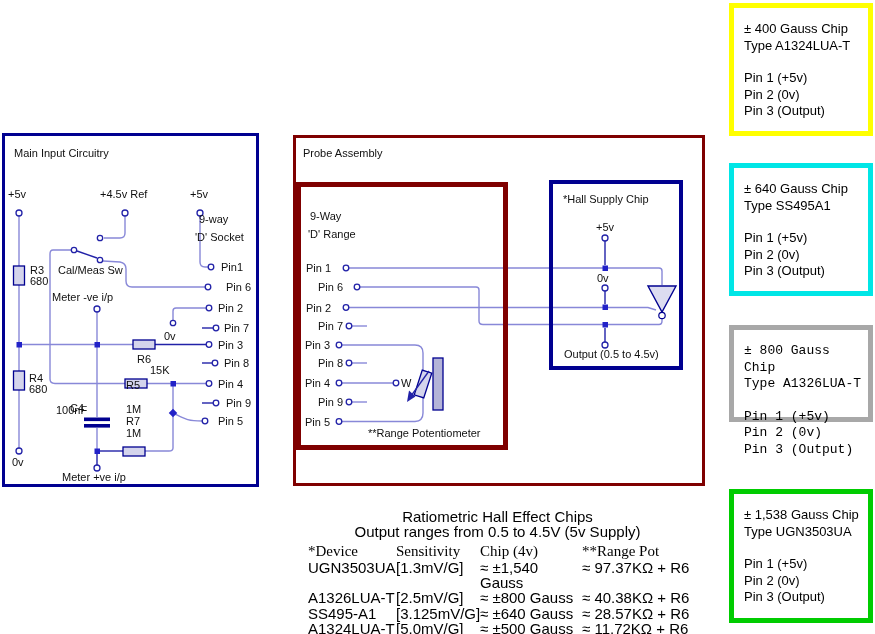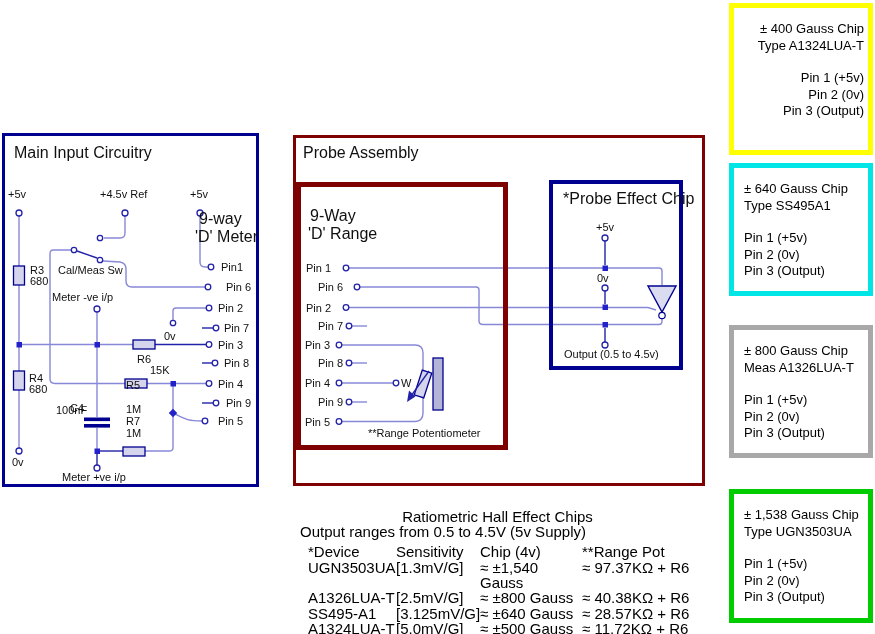--- a/index.html
+++ b/index.html
@@ -6,29 +6,29 @@
   * { box-sizing:border-box; }
   #canvas { position:relative; width:875px; height:634px; background:#ffffff;
             font-family:"Liberation Sans", sans-serif; overflow:hidden; }
   svg.wires { position:absolute; left:0; top:0; pointer-events:none; }
   .box { position:absolute; background:transparent; }
   .main-box  { left:2px;  top:133px; width:257px; height:354px; border:3px solid #000090; }
   .probe-box { left:293px; top:135px; width:412px; height:351px; border:3px solid #7f0000; }
   .plug-box  { left:296px; top:182px; width:212px; height:268px; border:5px solid #7f0000; }
   .hall-box  { left:549px; top:180px; width:134px; height:190px; border:4px solid #000090; }
   .lbl { position:absolute; font-size:11px; color:#101010; white-space:nowrap; line-height:12px; }
-  .lbl13 { font-size:16px; line-height:14px; }
+  .lbl13 { font-size:11px; line-height:14px; }
   .chip-card { position:absolute; left:729px; width:144px; border:5px solid #ccc;
                padding:13px 4px 0 10px; font-size:13px; color:#000; line-height:16.5px; }
   .chip-card .gap { height:16px; }
   .chips-table { position:absolute; left:300px; top:506px; width:395px; font-size:15px; color:#000; }
   .chips-table .t-title { text-align:center; margin-top:3px; line-height:15px; }
-  .chips-table .t-sub { line-height:15px; margin-bottom:4px; }
+  .chips-table .t-sub { text-align:center; line-height:15px; margin-bottom:4px; }
   .t-grid { display:grid; grid-template-columns:88px 84px 102px 112px; margin-left:8px; line-height:15.2px; }
-  .t-grid .hdr { line-height:17px; }
+  .t-grid .hdr { line-height:17px;font-family:Liberation Serif, serif; }
 </style>
 </head>
 <body>
 
 <div id="canvas">
 
   <svg class="wires" width="875" height="634" viewBox="0 0 875 634">
     <g stroke="#8888d8" stroke-width="1.4" fill="none">
 
       <line x1="19" y1="216" x2="19" y2="266"></line>
@@ -169,21 +169,21 @@
   <div class="box main-box"></div>
   <div class="box probe-box"></div>
   <div class="box plug-box"></div>
   <div class="box hall-box"></div>
 
   <div class="lbl lbl13" style="left:14px;top:146px">Main Input Circuitry</div>
   <div class="lbl" style="left:8px;top:188px">+5v</div>
   <div class="lbl" style="left:100px;top:188px">+4.5v Ref</div>
   <div class="lbl" style="left:190px;top:188px">+5v</div>
   <div class="lbl lbl13" style="left:199px;top:212px">9-way</div>
-  <div class="lbl lbl13" style="left:195px;top:230px">'D' Meter</div>
+  <div class="lbl lbl13" style="left:195px;top:230px">'D' Socket</div>
   <div class="lbl" style="left:58px;top:264px">Cal/Meas Sw</div>
   <div class="lbl" style="left:52px;top:291px">Meter -ve i/p</div>
   <div class="lbl" style="left:30px;top:264px">R3</div>
   <div class="lbl" style="left:30px;top:275px">680</div>
   <div class="lbl" style="left:29px;top:372px">R4</div>
   <div class="lbl" style="left:29px;top:383px">680</div>
   <div class="lbl" style="left:12px;top:456px">0v</div>
   <div class="lbl" style="left:164px;top:330px">0v</div>
   <div class="lbl" style="left:137px;top:353px">R6</div>
   <div class="lbl" style="left:150px;top:364px">15K</div>
@@ -212,44 +212,44 @@
   <div class="lbl" style="left:306px;top:302px">Pin 2</div>
   <div class="lbl" style="left:318px;top:320px">Pin 7</div>
   <div class="lbl" style="left:305px;top:339px">Pin 3</div>
   <div class="lbl" style="left:318px;top:357px">Pin 8</div>
   <div class="lbl" style="left:305px;top:377px">Pin 4</div>
   <div class="lbl" style="left:318px;top:396px">Pin 9</div>
   <div class="lbl" style="left:305px;top:416px">Pin 5</div>
   <div class="lbl" style="left:401px;top:377px">W</div>
   <div class="lbl" style="left:368px;top:427px">**Range Potentiometer</div>
 
-  <div class="lbl lbl13" style="left:563px;top:192px">*Probe Effect Chip</div>
+  <div class="lbl lbl13" style="left:563px;top:192px">*Hall Supply Chip</div>
   <div class="lbl" style="left:596px;top:221px">+5v</div>
   <div class="lbl" style="left:597px;top:272px">0v</div>
   <div class="lbl" style="left:564px;top:348px">Output (0.5 to 4.5v)</div>
 
-  <div class="chip-card" style="top: 3px; height: 152px; border-color: rgb(255, 255, 0); text-align: right;">
+  <div class="chip-card" style="top: 3px; height: 133px; border-color: rgb(255, 255, 0);">
     <div>± 400 Gauss Chip</div>
     <div>Type A1324LUA-T</div>
     <div class="gap"></div>
     <div>Pin 1 (+5v)</div>
     <div>Pin 2 (0v)</div>
     <div>Pin 3 (Output)</div>
   </div>
   <div class="chip-card" style="top: 163px; height: 133px; border-color: rgb(0, 230, 230);">
     <div>± 640 Gauss Chip</div>
     <div>Type SS495A1</div>
     <div class="gap"></div>
     <div>Pin 1 (+5v)</div>
     <div>Pin 2 (0v)</div>
     <div>Pin 3 (Output)</div>
   </div>
-  <div class="chip-card" style="top: 325px; height: 133px; border-color: rgb(168, 168, 168);">
+  <div class="chip-card" style="top: 325px; height: 97px; border-color: rgb(168, 168, 168); font-family: Liberation Mono, monospace;">
     <div>± 800 Gauss Chip</div>
-    <div>Meas A1326LUA-T</div>
+    <div>Type A1326LUA-T</div>
     <div class="gap"></div>
     <div>Pin 1 (+5v)</div>
     <div>Pin 2 (0v)</div>
     <div>Pin 3 (Output)</div>
   </div>
   <div class="chip-card" style="top: 489px; height: 134px; border-color: rgb(0, 204, 0);">
     <div>± 1,538 Gauss Chip</div>
     <div>Type UGN3503UA</div>
     <div class="gap"></div>
     <div>Pin 1 (+5v)</div>

